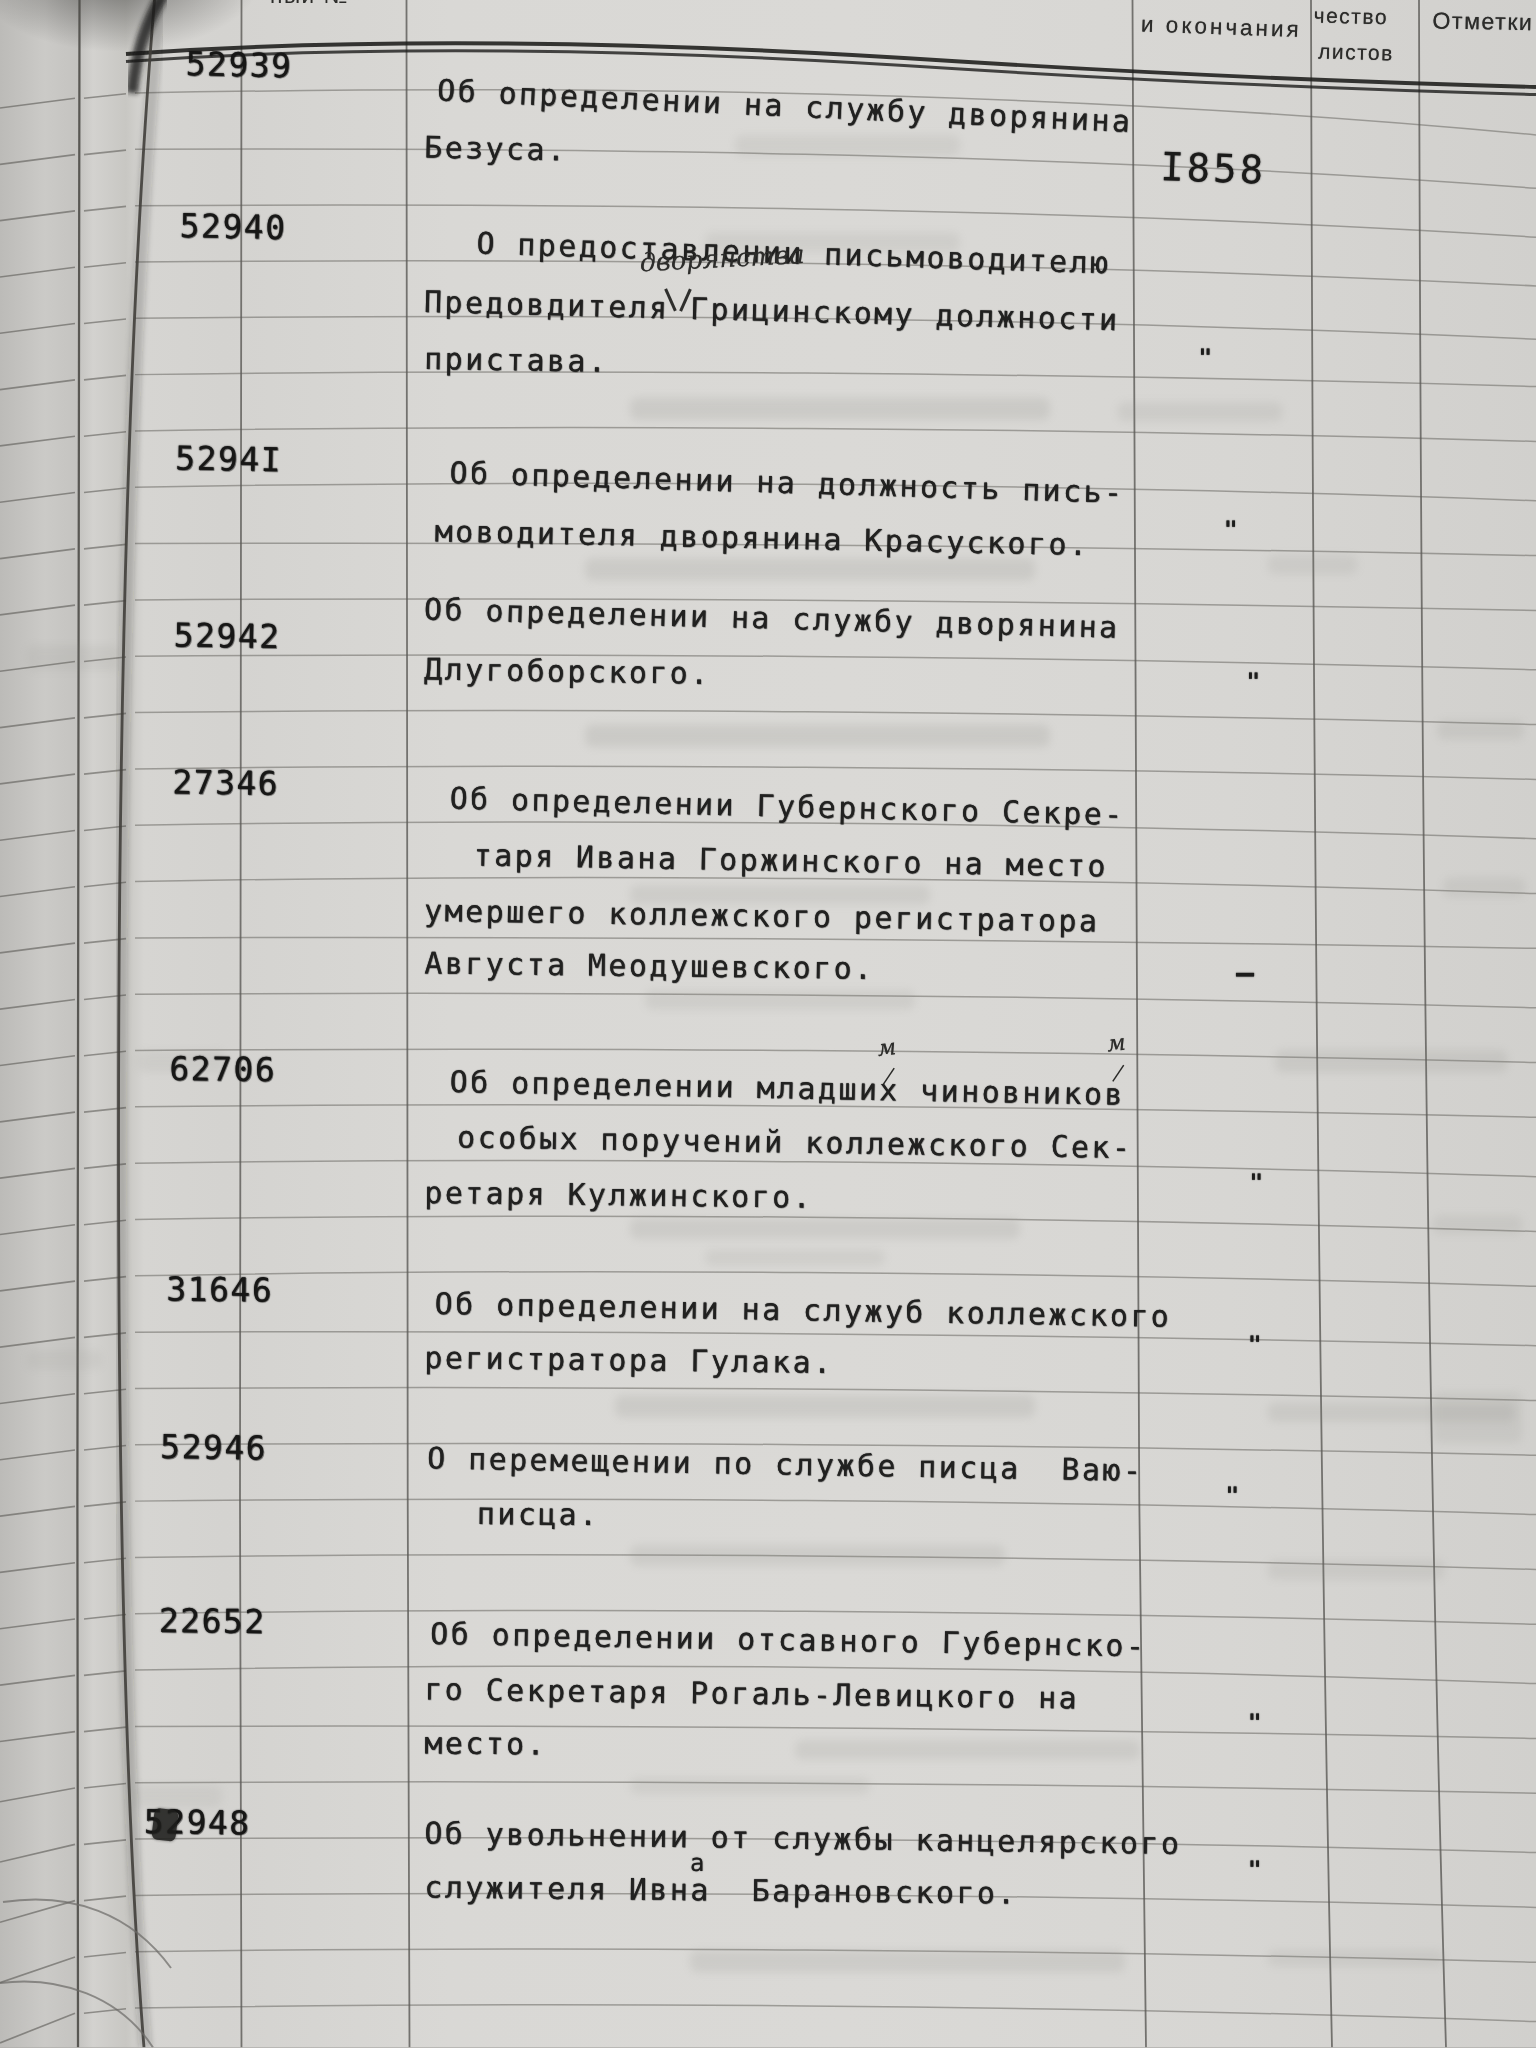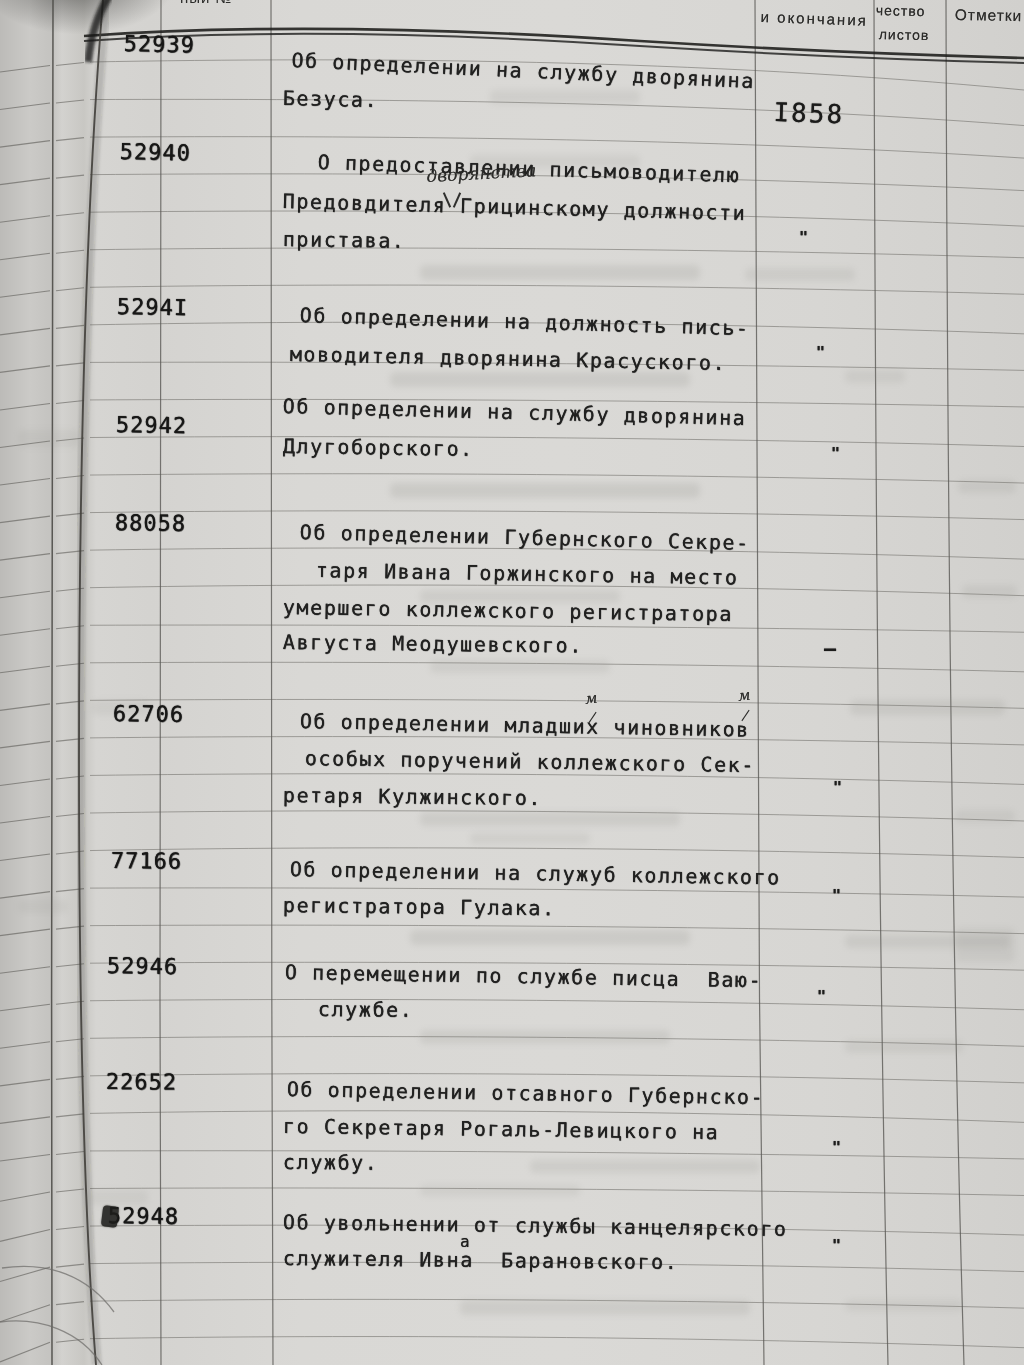--- a/index.html
+++ b/index.html
@@ -248,64 +248,64 @@
   </div>
 
   <div>
     <div class="tl" style="left:283px;top:396px;--r:1.5deg">Об определении на службу дворянина</div>
     <div class="num" style="left:116px;top:414px;--r:0.9deg">52942</div>
     <div class="tl" style="left:283px;top:436px;--r:0.9deg">Длугоборского.</div>
     <div class="mark ditto" style="left:831px;top:447px">"</div>
   </div>
 
   <div>
-    <div class="num" style="left:115px;top:512px;--r:0.8deg">88058</div>
+    <div class="num" style="left:115px;top:512px;--r:0.8deg">27346</div>
     <div class="tl" style="left:300px;top:522px;--r:1.4deg">Об определении Губернского Секре-</div>
     <div class="tl" style="left:316px;top:560px;--r:1deg">таря Ивана Горжинского на место</div>
     <div class="tl" style="left:283px;top:597px;--r:0.9deg">умершего коллежского регистратора</div>
     <div class="tl" style="left:283px;top:632px;--r:0.7deg">Августа Меодушевского.</div>
     <div class="mark dash" style="left:824px;top:638px">—</div>
   </div>
 
   <div>
     <div class="num" style="left:113px;top:703px;--r:0.7deg">62706</div>
     <div class="tl" style="left:300px;top:711px;--r:1.1deg">Об определении младших чиновников</div>
     <div class="hw" style="left:584px;top:690px;font-size:15px;--r:-6deg">м</div>
     <div class="strike" style="left:586px;top:717px"></div>
     <div class="hw" style="left:737px;top:687px;font-size:15px;--r:-6deg">м</div>
     <div class="strike" style="left:739px;top:715px"></div>
     <div class="tl" style="left:305px;top:748px;--r:0.9deg">особых поручений коллежского Сек-</div>
     <div class="tl" style="left:283px;top:785px;--r:0.7deg">ретаря Кулжинского.</div>
     <div class="mark ditto" style="left:833px;top:781px">"</div>
   </div>
 
   <div>
-    <div class="num" style="left:111px;top:850px;--r:0.6deg">77166</div>
+    <div class="num" style="left:111px;top:850px;--r:0.6deg">31646</div>
     <div class="tl" style="left:290px;top:859px;--r:1deg">Об определении на служуб коллежского</div>
     <div class="tl" style="left:283px;top:895px;--r:0.7deg">регистратора Гулака.</div>
     <div class="mark ditto" style="left:832px;top:889px">"</div>
   </div>
 
   <div>
     <div class="num" style="left:107px;top:955px;--r:0.9deg">52946</div>
     <div class="tl" style="left:285px;top:962px;--r:1deg">О перемещении по службе писца  Ваю-</div>
-    <div class="tl" style="left:318px;top:999px;--r:0.6deg">службе.</div>
+    <div class="tl" style="left:318px;top:999px;--r:0.6deg">писца.</div>
     <div class="mark ditto" style="left:817px;top:990px">"</div>
   </div>
 
   <div>
     <div class="num" style="left:106px;top:1071px;--r:0.6deg">22652</div>
     <div class="tl" style="left:287px;top:1079px;--r:1deg">Об определении отсавного Губернско-</div>
     <div class="tl" style="left:283px;top:1116px;--r:0.8deg">го Секретаря Рогаль-Левицкого на</div>
-    <div class="tl" style="left:283px;top:1152px;--r:0.5deg">службу.</div>
+    <div class="tl" style="left:283px;top:1152px;--r:0.5deg">место.</div>
     <div class="mark ditto" style="left:832px;top:1141px">"</div>
   </div>
 
   <div>
-    <div class="num" style="left:108px;top:1205px;--r:0.8deg">52948</div>
+    <div class="num" style="left:96px;top:1205px;--r:0.8deg">52948</div>
     <div class="blot" style="left:102px;top:1206px"></div>
     <div class="tl" style="left:283px;top:1212px;--r:0.8deg">Об увольнении от службы канцелярского</div>
     <div class="tl" style="left:283px;top:1248px;--r:0.6deg">служителя Ивна  Барановского.</div>
     <div class="ins" style="left:460px;top:1234px">а</div>
     <div class="mark ditto" style="left:832px;top:1239px">"</div>
   </div>
 
 </div>
 
 </body></html>

